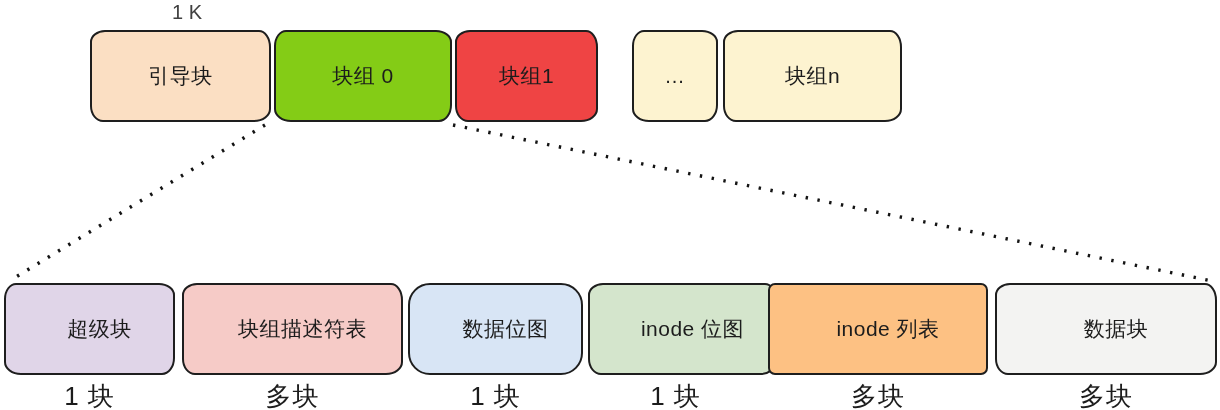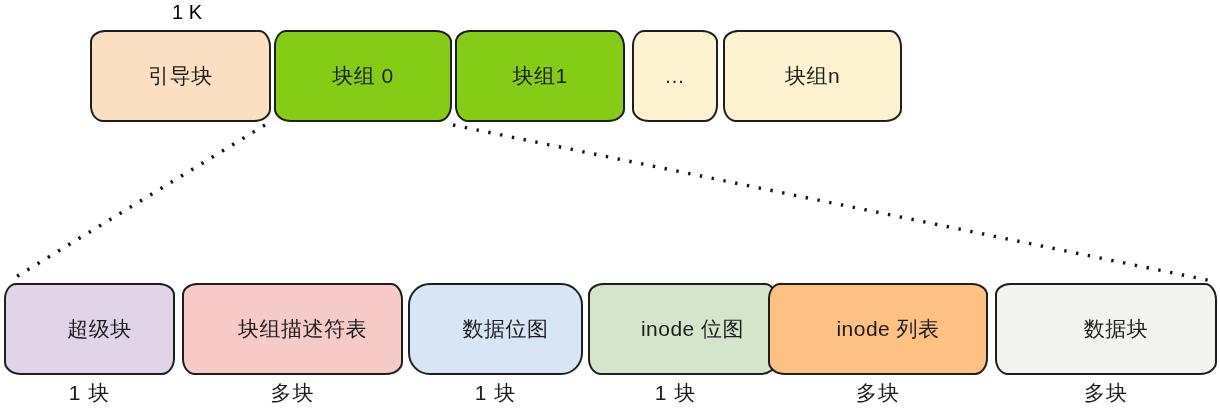--- a/index.html
+++ b/index.html
@@ -20,25 +20,25 @@
     font-size:21px;
     letter-spacing:0.5px;
     white-space:nowrap;
   }
   .box.rA{border-radius:15px 12px 17px 13px / 12px 17px 13px 16px;}
   .box.rB{border-radius:12px 16px 13px 17px / 16px 12px 17px 13px;}
   .top-row{top:30px;height:92px;}
   .bottom-row{top:283px;height:92px;padding-left:20px;}
   .size-label{
     position:absolute;top:1px;left:147px;width:80px;
-    text-align:center;font-size:20px;color:#000000;
+    text-align:center;font-size:20px;color:#404040;
   }
   .count-label{
     position:absolute;top:379px;height:26px;
-    text-align:center;font-size:21px;color:#1c1c1c;
+    text-align:center;font-size:26px;color:#1c1c1c;
     letter-spacing:1px;
   }
   .dots-label{font-size:20px;letter-spacing:1px;}
 </style>
 </head>
 <body>
 
 <div class="canvas">
 
   <svg class="overlay" viewBox="0 0 1220 410" xmlns="http://www.w3.org/2000/svg">
@@ -47,21 +47,21 @@
   </svg>
 
   <div class="size-label">1 K</div>
 
   <div class="box top-row rA" style="left: 90px; width: 181px; background: rgb(251, 223, 195);">
     <span>引导块</span>
   </div>
   <div class="box top-row rB" style="left: 274px; width: 178px; background: #84cc16;">
     <span>块组 0</span>
   </div>
-  <div class="box top-row rA" style="left: 455px; width: 170px; background: #84cc16;">
+  <div class="box top-row rA" style="left: 455px; width: 143px; background: #ef4444;">
     <span>块组1</span>
   </div>
   <div class="box top-row rB" style="left: 632px; width: 86px; background: rgb(253, 243, 208);">
     <span class="dots-label">...</span>
   </div>
   <div class="box top-row rA" style="left: 723px; width: 179px; background: rgb(253, 243, 208);">
     <span>块组n</span>
   </div>
 
   <div class="box bottom-row rB" style="left: 4px; width: 171px; background: rgb(224, 213, 232);">
@@ -69,21 +69,21 @@
   </div>
   <div class="box bottom-row rA" style="left: 182px; width: 221px; background: rgb(246, 203, 199);">
     <span>块组描述符表</span>
   </div>
   <div class="box bottom-row rB" style="left: 408px; width: 175px; background: rgb(216, 229, 245); border-radius: 22px;">
     <span>数据位图</span>
   </div>
   <div class="box bottom-row rA" style="left: 588px; width: 189px; background: rgb(212, 229, 204);">
     <span>inode 位图</span>
   </div>
-  <div class="box bottom-row rB" style="left: 768px; width: 220px; background: rgb(253, 193, 131);">
+  <div class="box bottom-row rB" style="left: 768px; width: 220px; background: rgb(253, 193, 131); border-radius: 7px;">
     <span>inode 列表</span>
   </div>
   <div class="box bottom-row rA" style="left: 995px; width: 222px; background: rgb(243, 243, 242);">
     <span>数据块</span>
   </div>
 
   <div class="count-label" style="left:4px;width:171px;">1 块</div>
   <div class="count-label" style="left:182px;width:221px;">多块</div>
   <div class="count-label" style="left:408px;width:175px;">1 块</div>
   <div class="count-label" style="left:588px;width:175px;">1 块</div>

